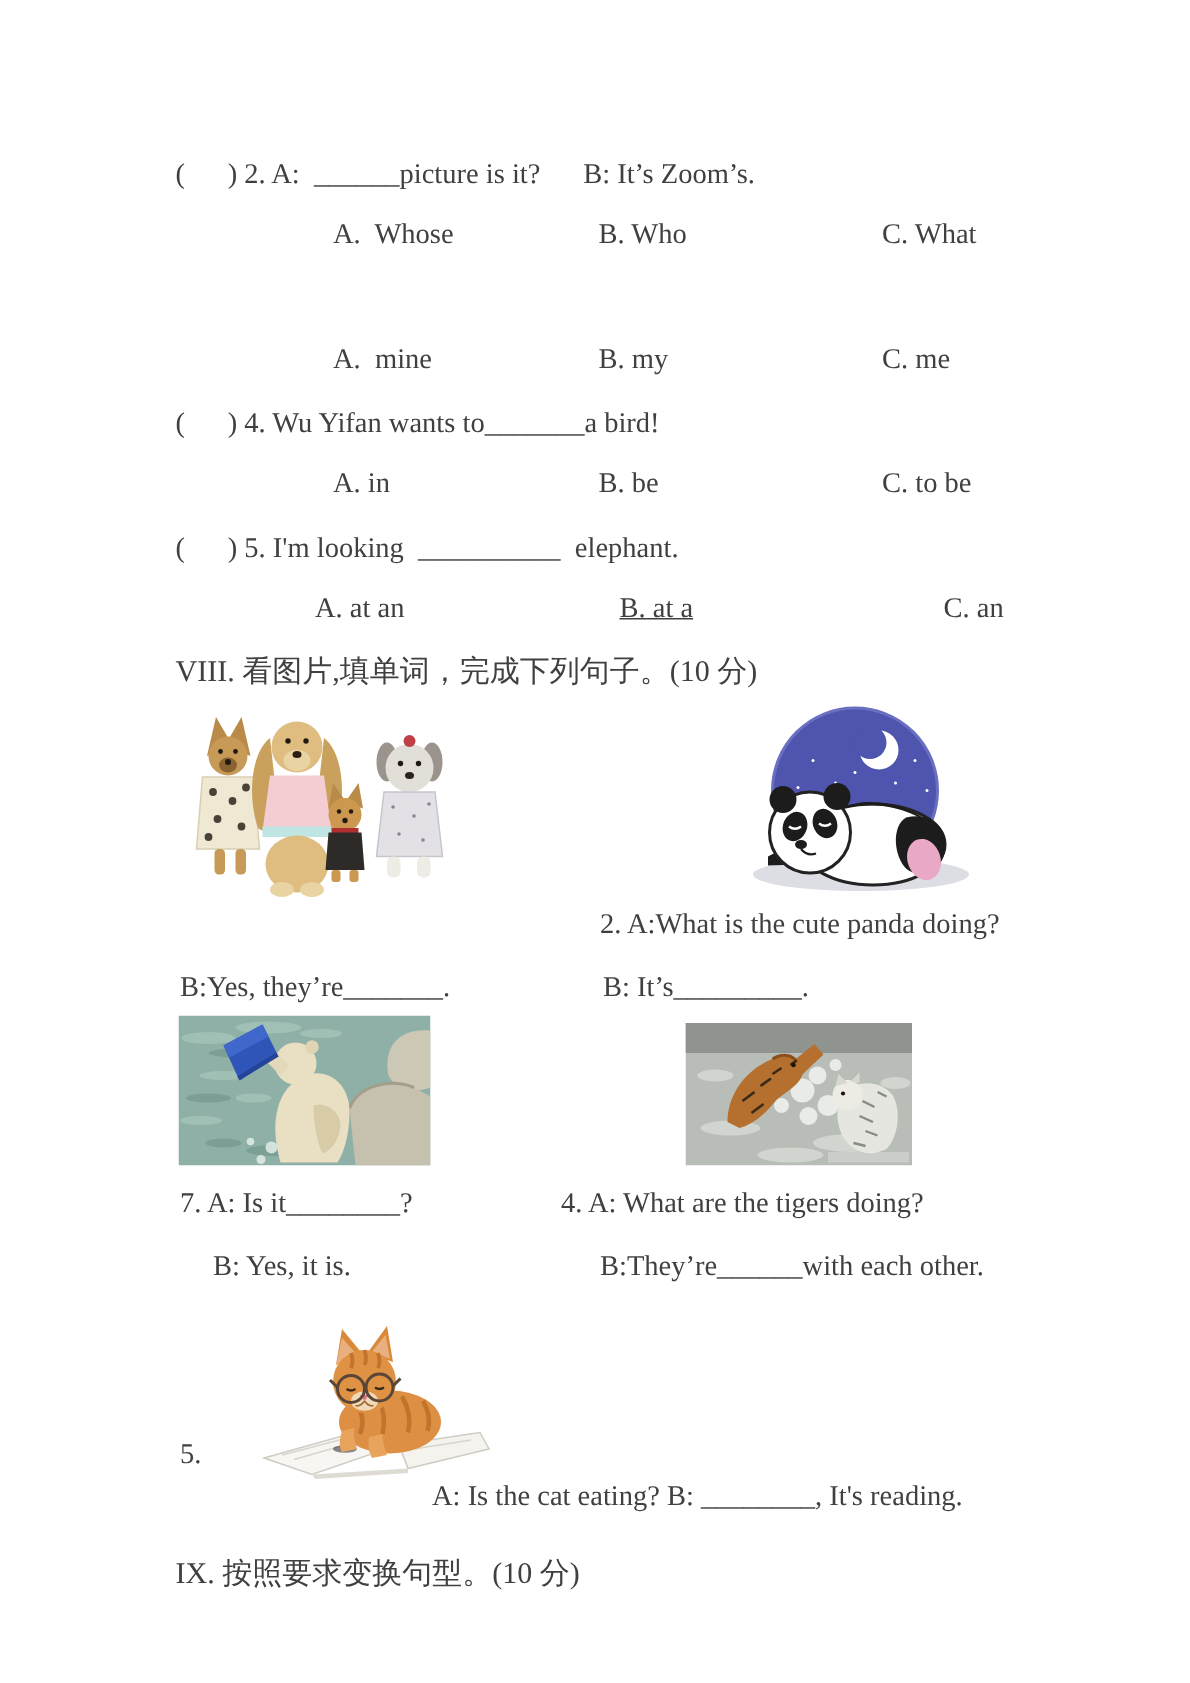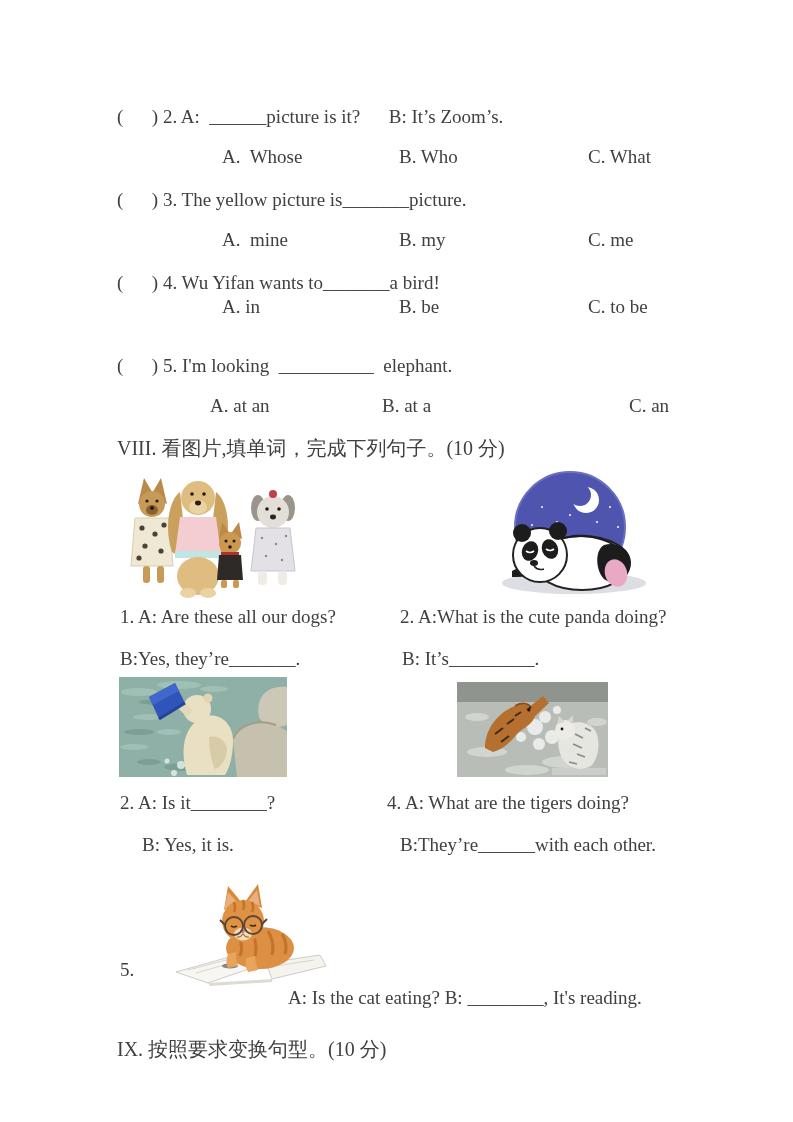--- a/index.html
+++ b/index.html
@@ -22,38 +22,37 @@
 
 <div class="page">
 
   <div class="ln" style="top:104px;left:117px;">(      ) 2. A:  ______picture is it?      B: It’s Zoom’s.</div>
   <div class="opts" style="top:146px;">
     <span class="oA">A.  Whose</span>
     <span class="oB">B. Who</span>
     <span class="oC">C. What</span>
   </div>
 
-  <div class="ln" style="top:187px;left:117px;">(      ) 3. The yellow picture is_______picture.</div>
   <div class="opts" style="top:229px;">
     <span class="oA">A.  mine</span>
     <span class="oB">B. my</span>
     <span class="oC">C. me</span>
   </div>
 
   <div class="ln" style="top:270px;left:117px;">(      ) 4. Wu Yifan wants to_______a bird!</div>
-  <div class="opts" style="top:296px;">
+  <div class="opts" style="top:312px;">
     <span class="oA">A. in</span>
     <span class="oB">B. be</span>
     <span class="oC">C. to be</span>
   </div>
 
   <div class="ln" style="top:353px;left:117px;">(      ) 5. I'm looking  __________  elephant.</div>
   <div class="opts" style="top:395px;">
     <span class="oA" style="left:210px;">A. at an</span>
-    <span class="oB" style="left:372px;">B. at a</span>
+    <span class="oB" style="left:403px;text-decoration:underline;">B. at a</span>
     <span class="oC" style="left:585px;margin-left:44px;">C. an</span>
   </div>
 
   <div class="ln heading" style="top:435px;left:117px;">VIII. 看图片,填单词，完成下列句子。(10 分)</div>
 
   <div class="imgbox" style="left:118px;top:470px;">
     <svg width="195" height="130" viewBox="0 0 195 130">
 
       <path d="M20,34 L26,8 L37,27 Z" fill="#b98a48"></path>
       <path d="M49,34 L43,8 L32,27 Z" fill="#b98a48"></path>
@@ -146,21 +145,20 @@
       <circle cx="76" cy="64" r="9" fill="#1c1c1c"></circle>
       <ellipse cx="48" cy="84" rx="8" ry="10" fill="#1c1c1c" transform="rotate(20 48 84)"></ellipse>
       <ellipse cx="68" cy="82" rx="8" ry="10" fill="#1c1c1c" transform="rotate(-20 68 82)"></ellipse>
       <path d="M44,84 q4,3 8,0" stroke="#fff" stroke-width="1.6" fill="none"></path>
       <path d="M64,82 q4,3 8,0" stroke="#fff" stroke-width="1.6" fill="none"></path>
       <ellipse cx="52" cy="96" rx="4" ry="3" fill="#1c1c1c"></ellipse>
       <path d="M52,99 q4,5 10,3" stroke="#1c1c1c" stroke-width="1.5" fill="none"></path>
     </svg>
   </div>
 
-  <div class="ln" style="top:604px;left:120px;">1. A: Are these all our dogs?</div>
   <div class="ln" style="top:604px;left:400px;">2. A:What is the cute panda doing?</div>
   <div class="ln" style="top:646px;left:120px;">B:Yes, they’re_______.</div>
   <div class="ln" style="top:646px;left:402px;">B: It’s_________.</div>
 
   <div class="imgbox" style="left:119px;top:677px;">
     <svg width="168" height="100" viewBox="0 0 168 100">
       <rect width="168" height="100" fill="#8fb0a6"></rect>
       <g fill="#a8c6bc" opacity="0.7">
         <ellipse cx="20" cy="15" rx="18" ry="4"></ellipse>
           <ellipse cx="60" cy="8" rx="22" ry="4"></ellipse>
@@ -244,22 +242,22 @@
         <path d="M118,52 l8,4"></path>
           <path d="M116,62 l9,4"></path>
           <path d="M120,72 l8,3"></path>
         <path d="M128,46 l6,3"></path>
           <path d="M112,80 l8,2"></path>
       </g>
       <rect x="95" y="86" width="54" height="7" fill="#ffffff" opacity="0.25"></rect>
     </svg>
   </div>
 
-  <div class="ln" style="top:790px;left:120px;">2. A: Is it________?</div>
-  <div class="ln" style="top:790px;left:387px;">4. A: What are the tigers doing?</div>
+  <div class="ln" style="top:790px;left:120px;">7. A: Is it________?</div>
+  <div class="ln" style="top:790px;left:374px;">4. A: What are the tigers doing?</div>
   <div class="ln" style="top:832px;left:142px;">B: Yes, it is.</div>
   <div class="ln" style="top:832px;left:400px;">B:They’re______with each other.</div>
 
   <div class="imgbox" style="left:168px;top:876px;">
     <svg width="162" height="110" viewBox="0 0 162 110">
 
       <path d="M8,96 L72,78 L98,87 L40,107 Z" fill="#f7f6f2" stroke="#cfccc4"></path>
       <path d="M98,87 L152,79 L158,90 L104,103 Z" fill="#f4f3ee" stroke="#cfccc4"></path>
       <path d="M40,107 L42,110 L104,106 L104,103 Z" fill="#dedbd2"></path>
       <path d="M20,94 L66,82 M28,97 L70,85" stroke="#d8d5cc" stroke-width="1"></path>

